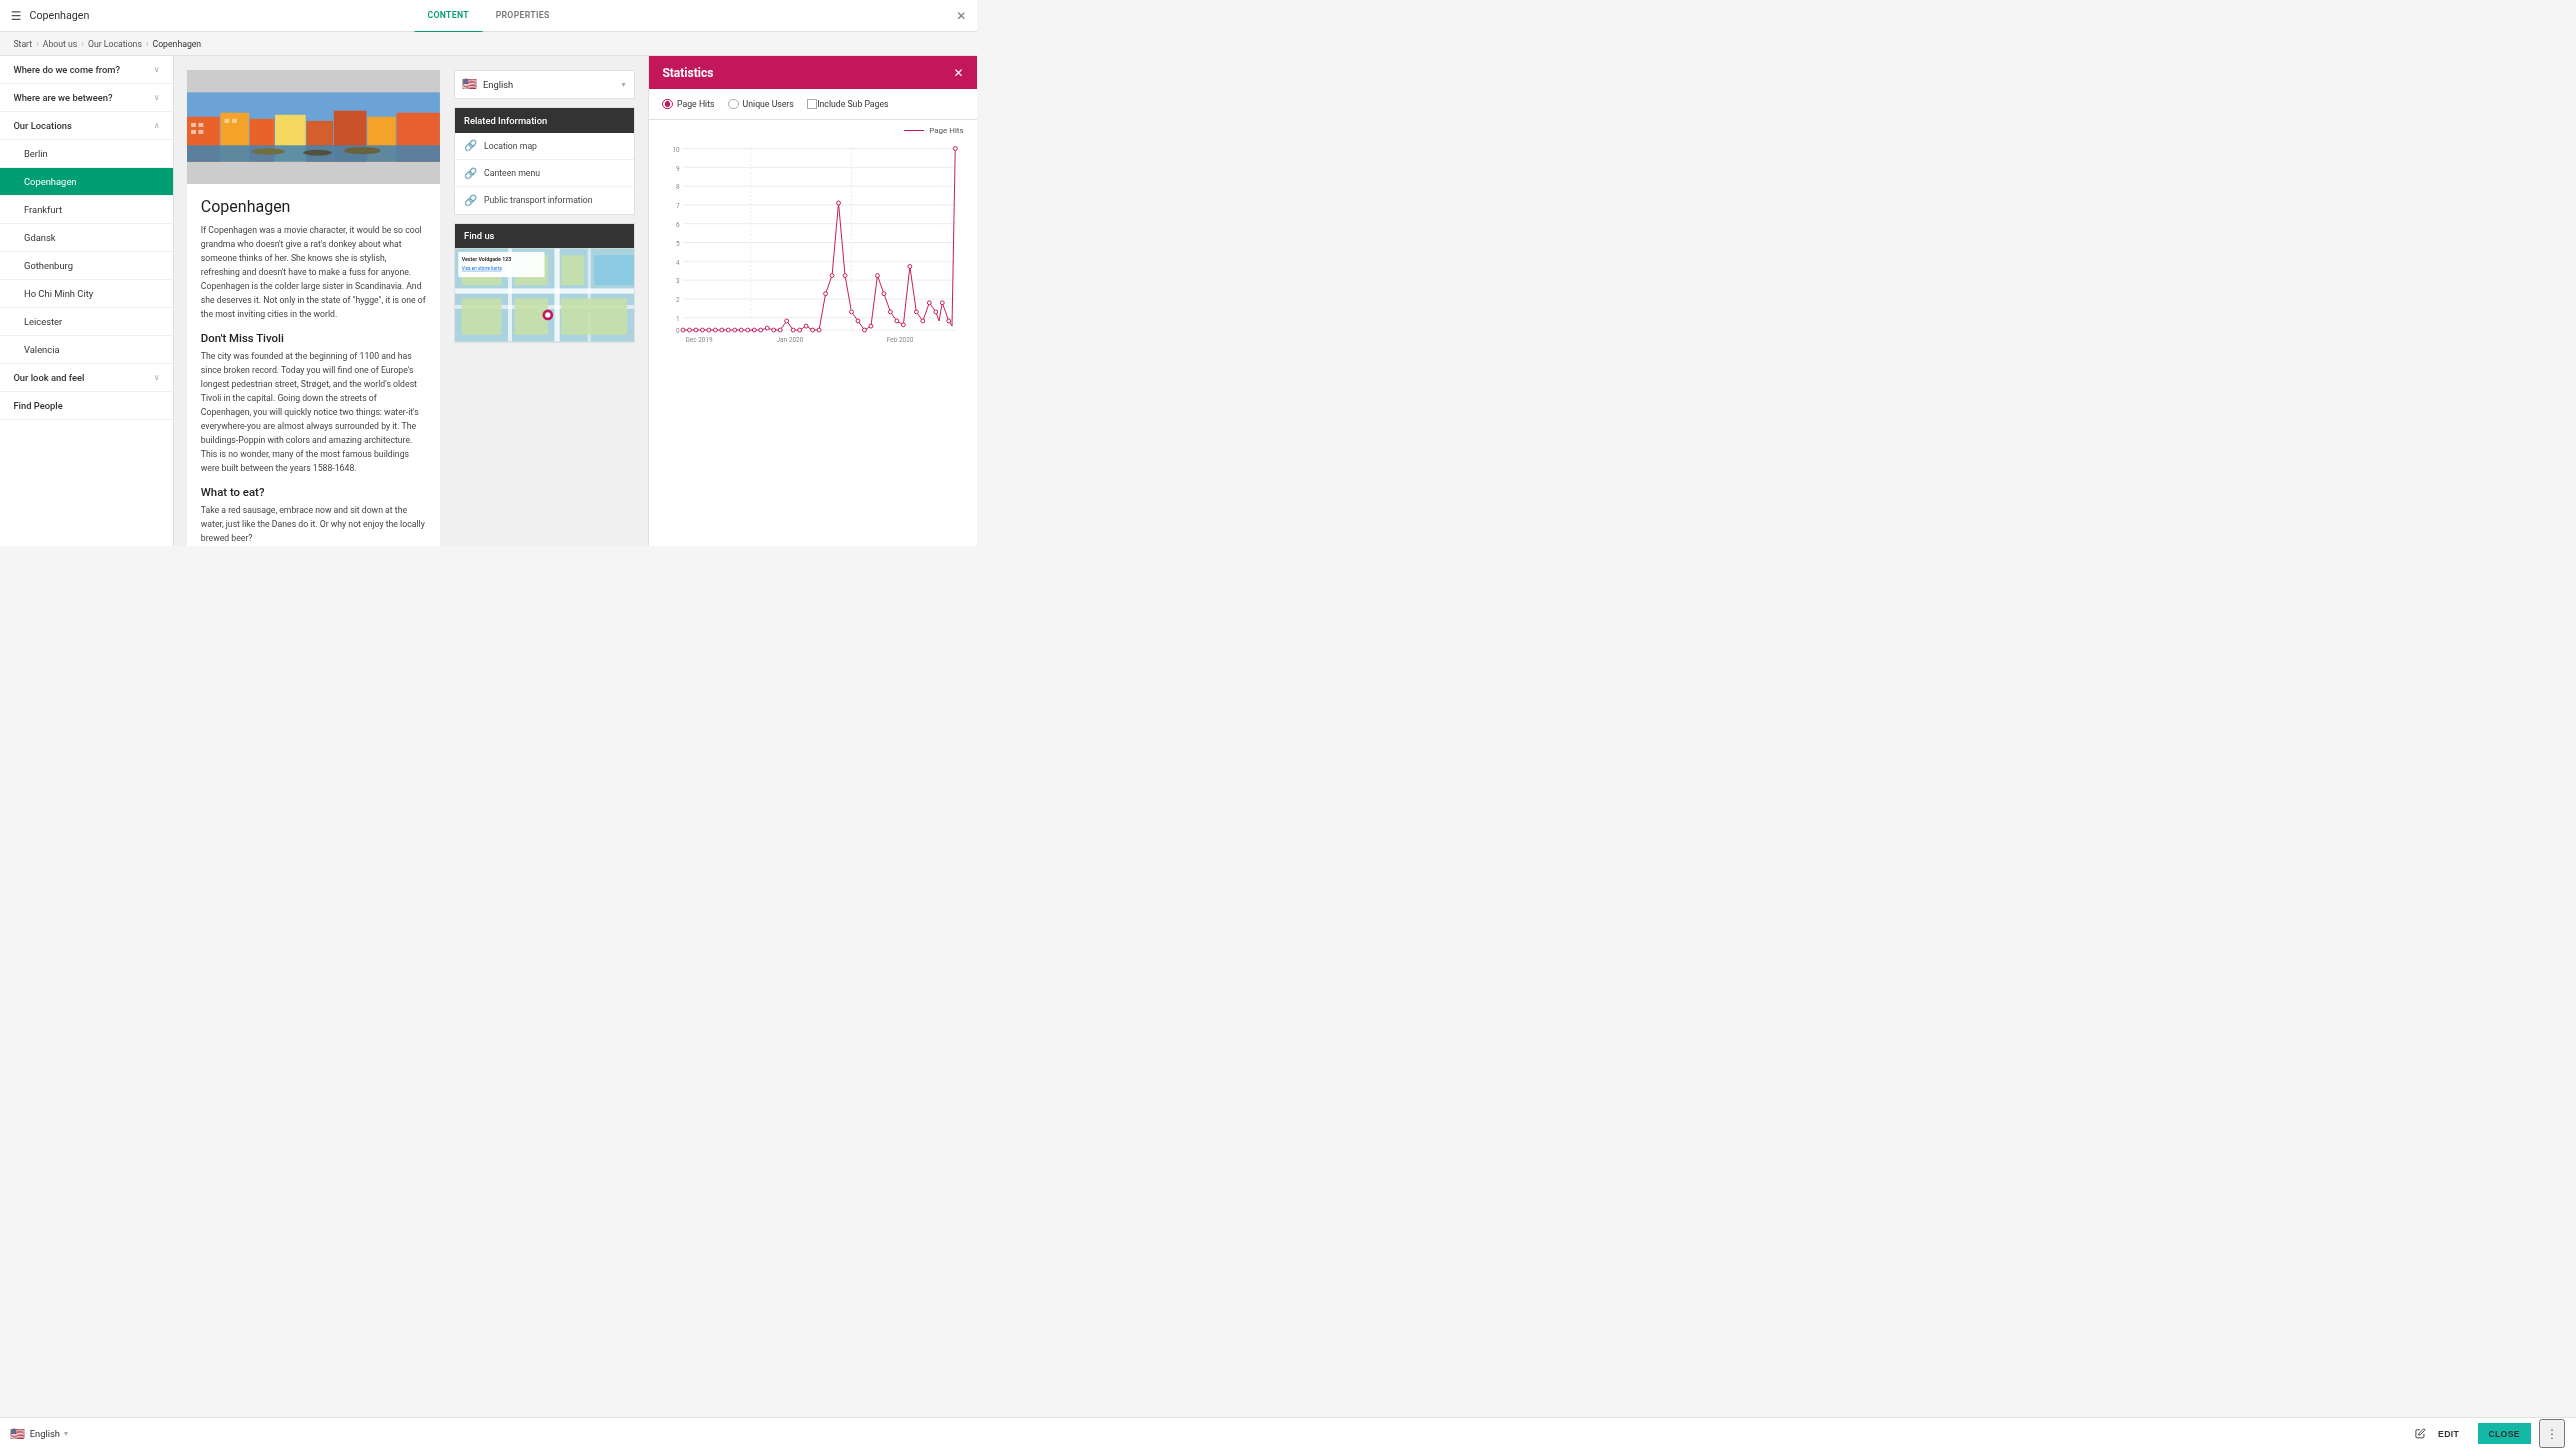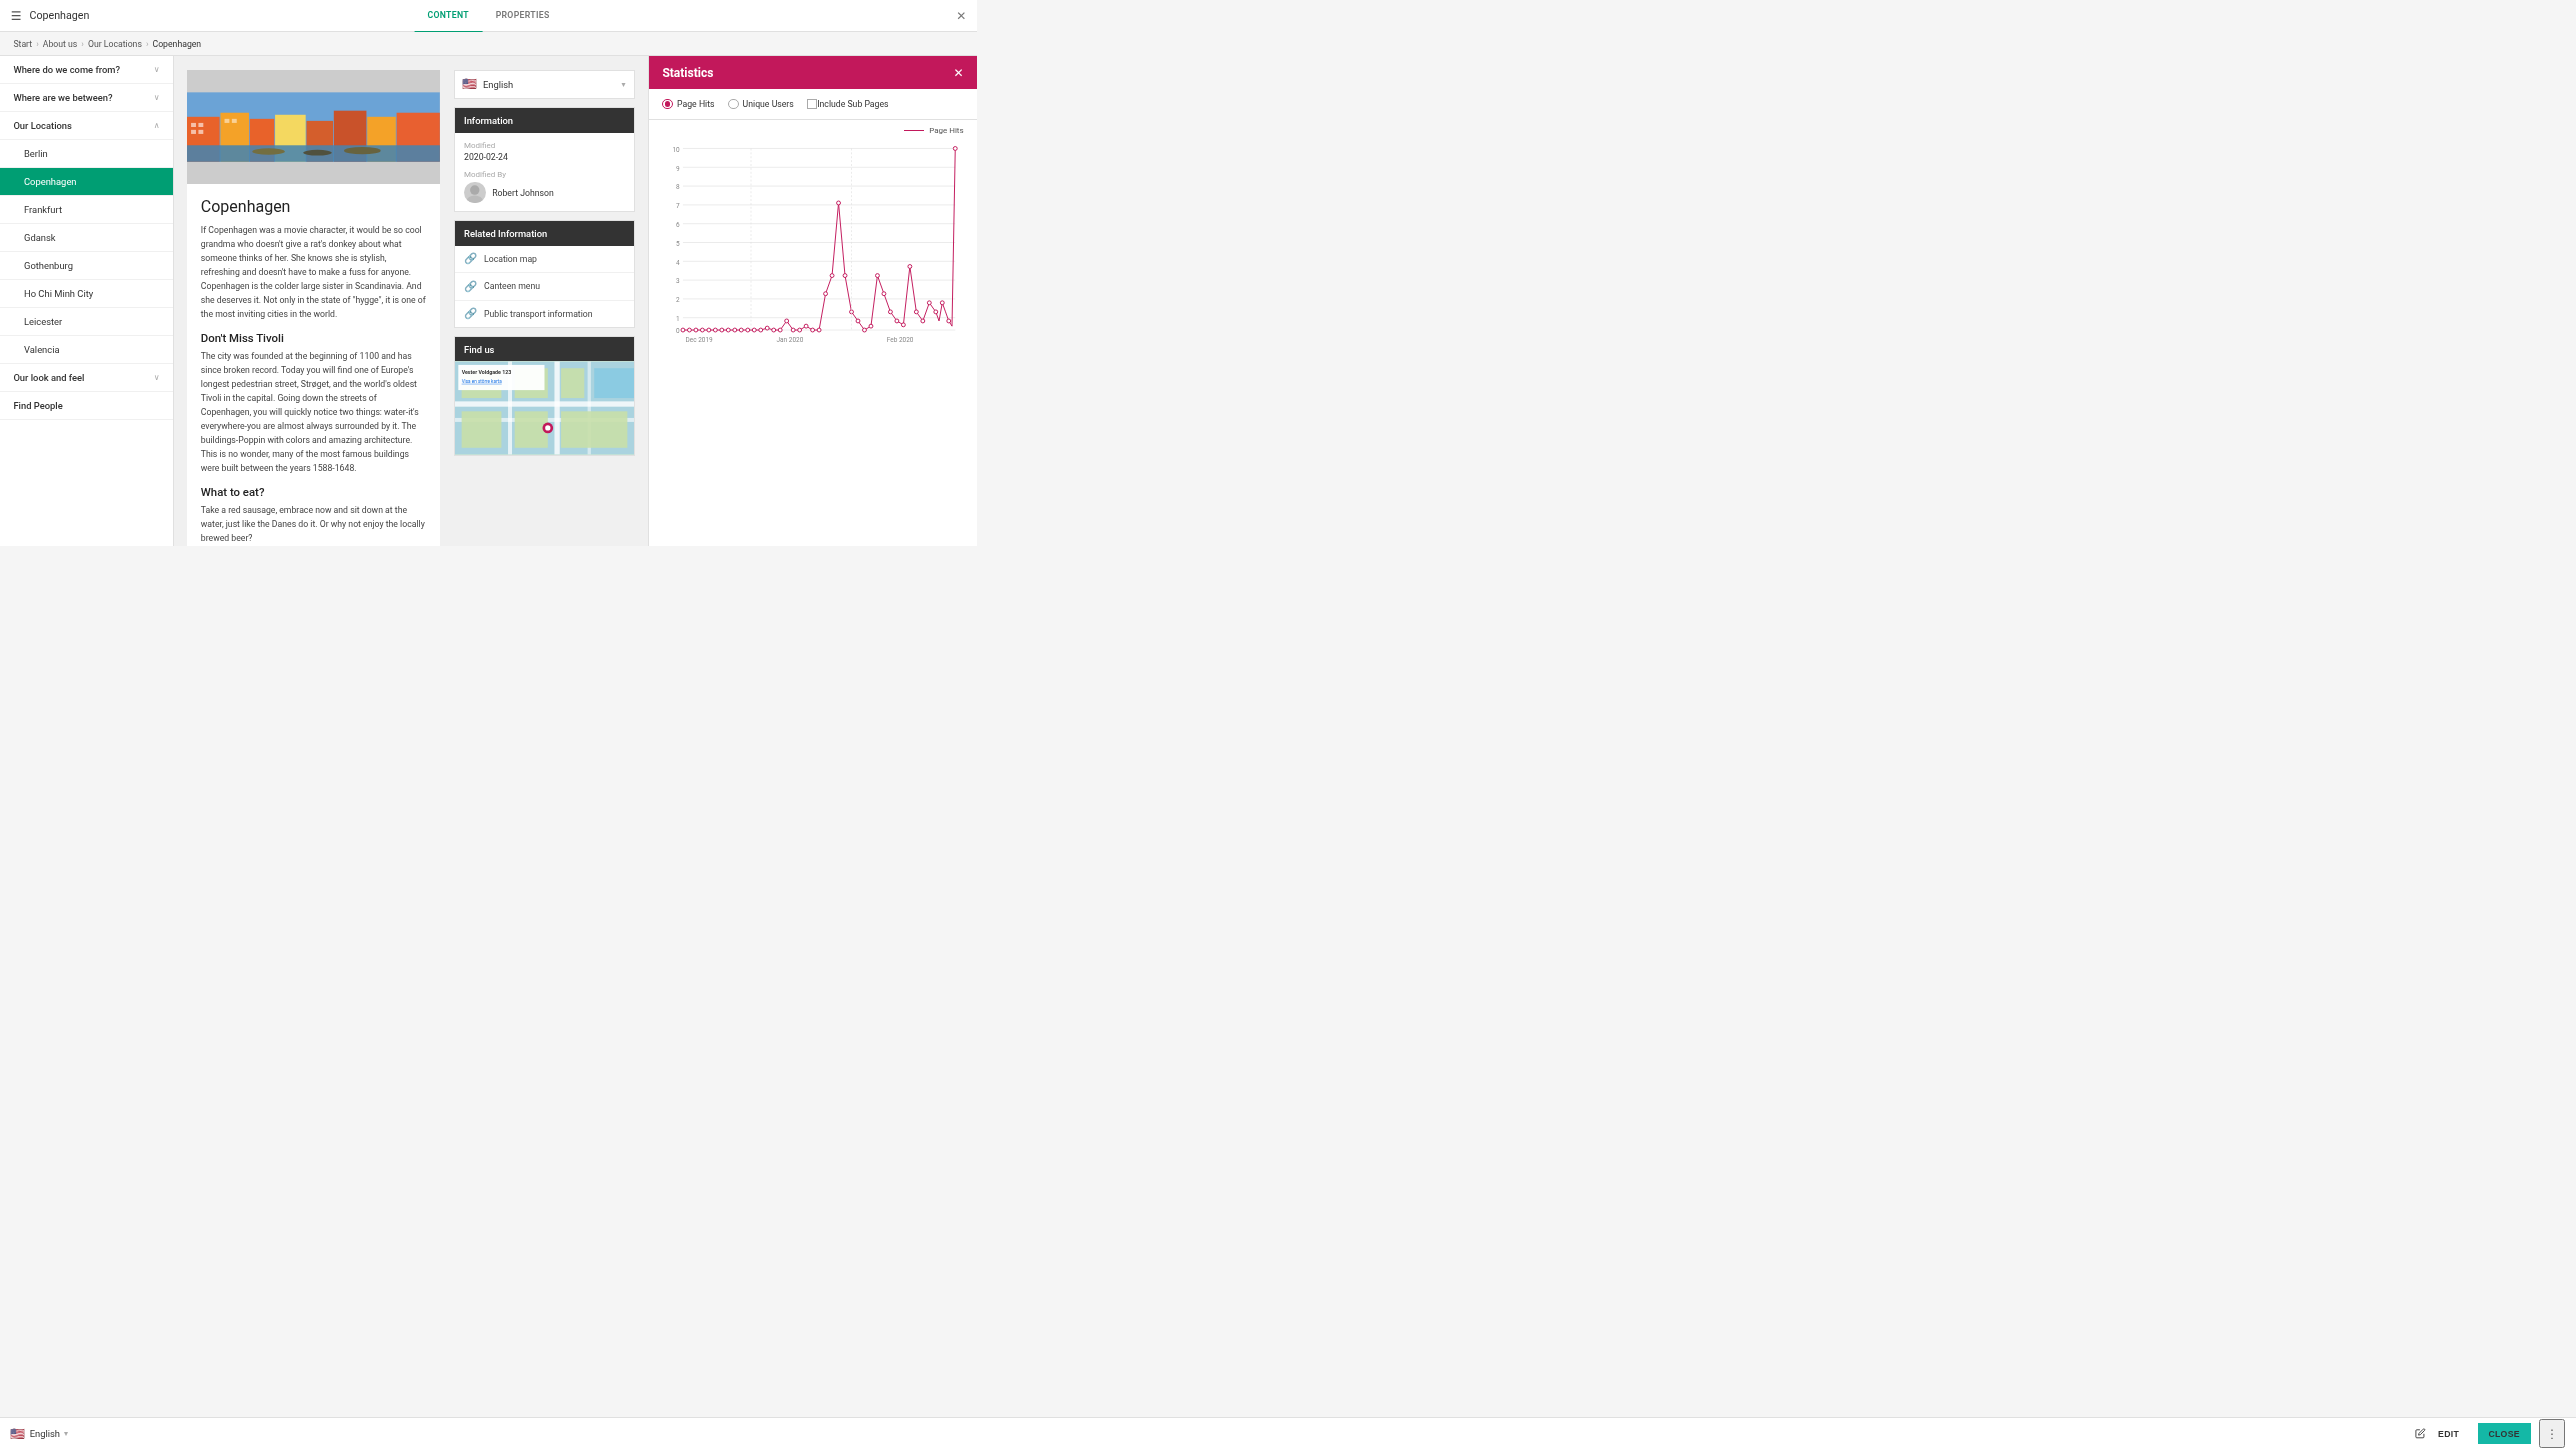--- a/index.html
+++ b/index.html
@@ -264,37 +264,20 @@
     </div>
 
     <div class="right-panel">
 
       <div class="lang-selector">
         <span class="lang-flag">🇺🇸</span>
         <span class="lang-label">English</span>
         <span class="lang-arrow">▾</span>
       </div>
 
-      <div class="info-card">
-        <div class="info-card-header">Information</div>
-        <div class="info-card-body">
-          <div class="info-field-label">Modified</div>
-          <div class="info-field-value">2020-02-24</div>
-          <div class="info-field-label">Modified By</div>
-          <div class="info-user">
-            <div class="user-avatar">
-              <svg viewBox="0 0 32 32" width="21.5" height="21.5">
-                  <circle cx="16" cy="12" r="7" fill="#aaa"></circle>
-                  <ellipse cx="16" cy="28" rx="12" ry="8" fill="#bbb"></ellipse>
-                </svg>
-            </div>
-            <span class="user-name">Robert Johnson</span>
-          </div>
-        </div>
-      </div>
 
       <div class="info-card">
         <div class="info-card-header">Related Information</div>
         <div>
           <div class="related-item">
             <span class="related-icon">🔗</span>
             <span class="related-label">Location map</span>
           </div>
           <div class="related-item">
             <span class="related-icon">🔗</span>

